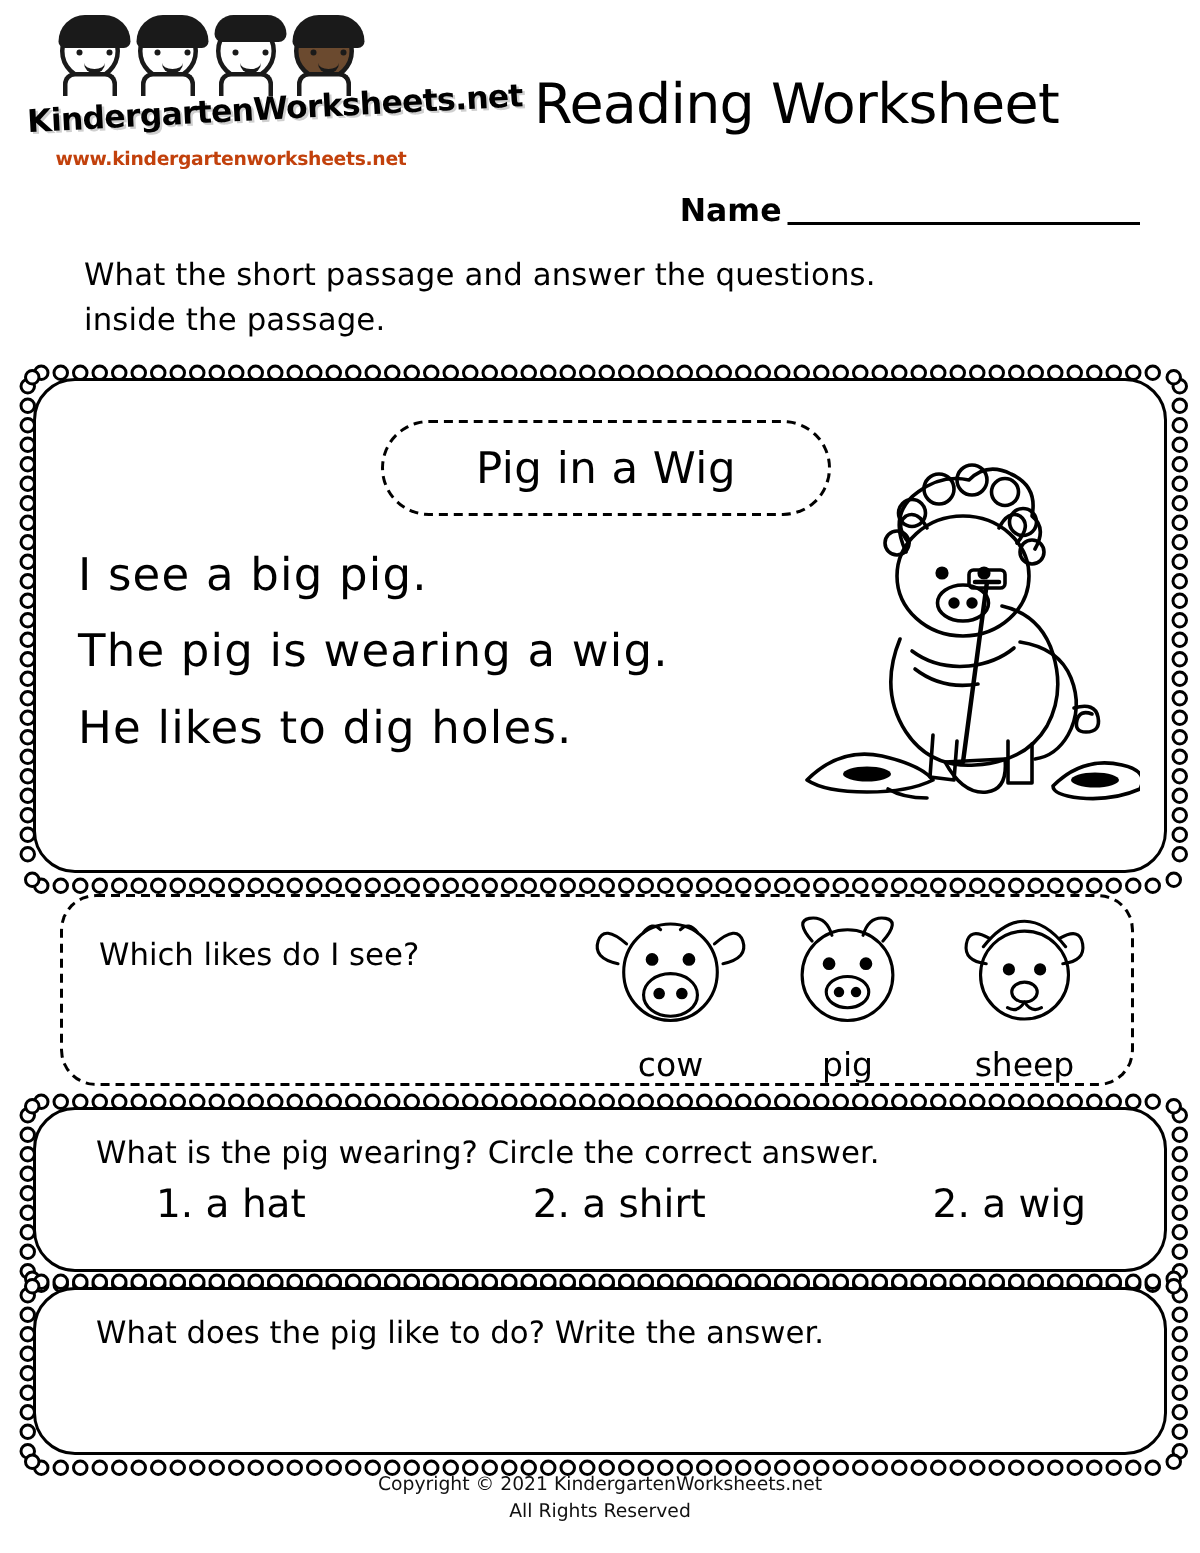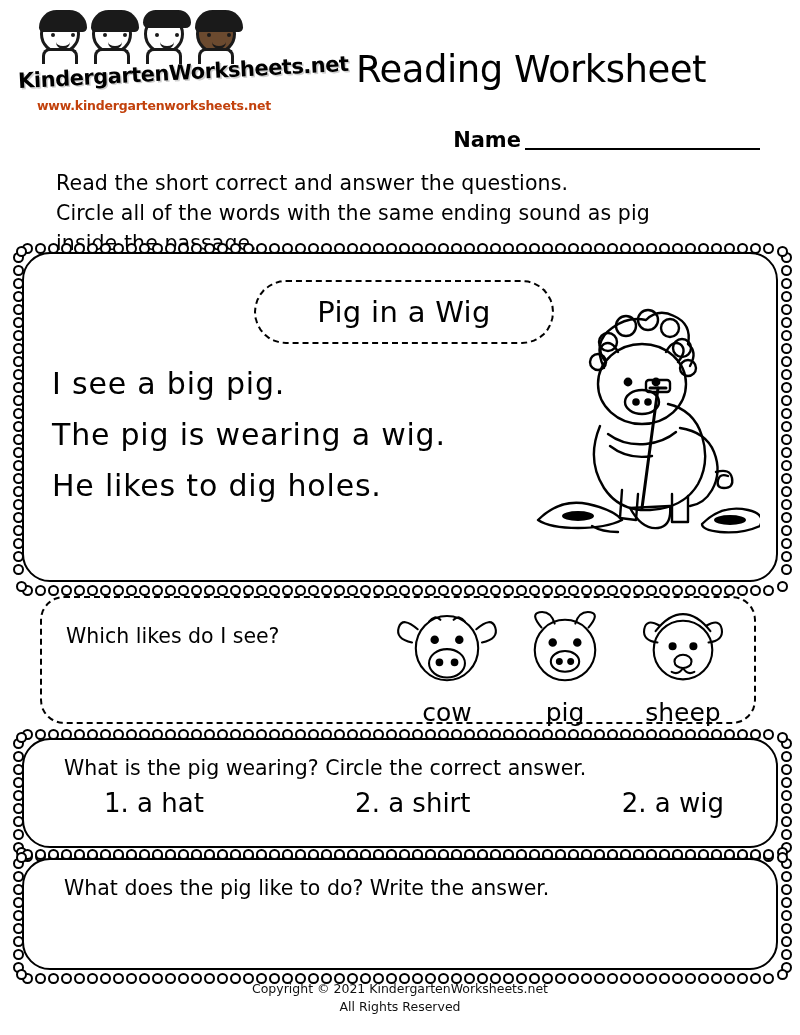--- a/index.html
+++ b/index.html
@@ -112,21 +112,21 @@
   .pig-art { position: absolute; right: 16px; top: 22px; width: 230px; height: 290px; }
 
   
   #q1-box { left: 40px; top: 596px; width: 716px; height: 128px; }
   .q1-text {
     position: absolute; left: 24px; top: 22px; width: 320px;
     font-size: 20.5px; line-height: 33px;
   }
   .animals { position: absolute; left: 350px; top: 12px; width: 350px; height: 108px; }
   .animal { position: absolute; width: 110px; text-align: center; }
-  .animal .label { font-size: 25px; margin-top: 2px; }
+  .animal .label { font-size: 22px; margin-top: 2px; }
 
   
   #q2-box { left: 22px; top: 738px; width: 756px; height: 110px; }
   .q2-text {
     position: absolute; left: 40px; top: 16px; font-size: 20.5px;
   }
   .q2-options {
     position: absolute; left: 80px; top: 48px; width: 620px;
     display: flex; justify-content: space-between; font-size: 26px;
   }
@@ -208,22 +208,21 @@
     </div>
 
     <div class="title">Reading Worksheet</div>
 
     <div class="name-line">
       <span>Name</span><span class="blank"></span>
     </div>
   </div>
 
   <div class="instructions">
-    <div>Read the short correct and answer the questions.</div>
-    <div>Circle all of the words with the same ending sound as pig</div>
+    <div>What the short passage and answer the questions.</div>
     <div>inside the passage.</div>
   </div>
 
   <div class="box bumpy" id="passage-box">
     <div class="dots" id="dots-passage">
         <span style="left: 4.5px; top: -4.5px; width: 11px; height: 11px;"></span>
         <span style="left: 4.5px; top: 337.5px; width: 11px; height: 11px;"></span>
         <span style="left: 17.5px; top: -4.5px; width: 11px; height: 11px;"></span>
         <span style="left: 17.5px; top: 337.5px; width: 11px; height: 11px;"></span>
         <span style="left: 30.5px; top: -4.5px; width: 11px; height: 11px;"></span>

